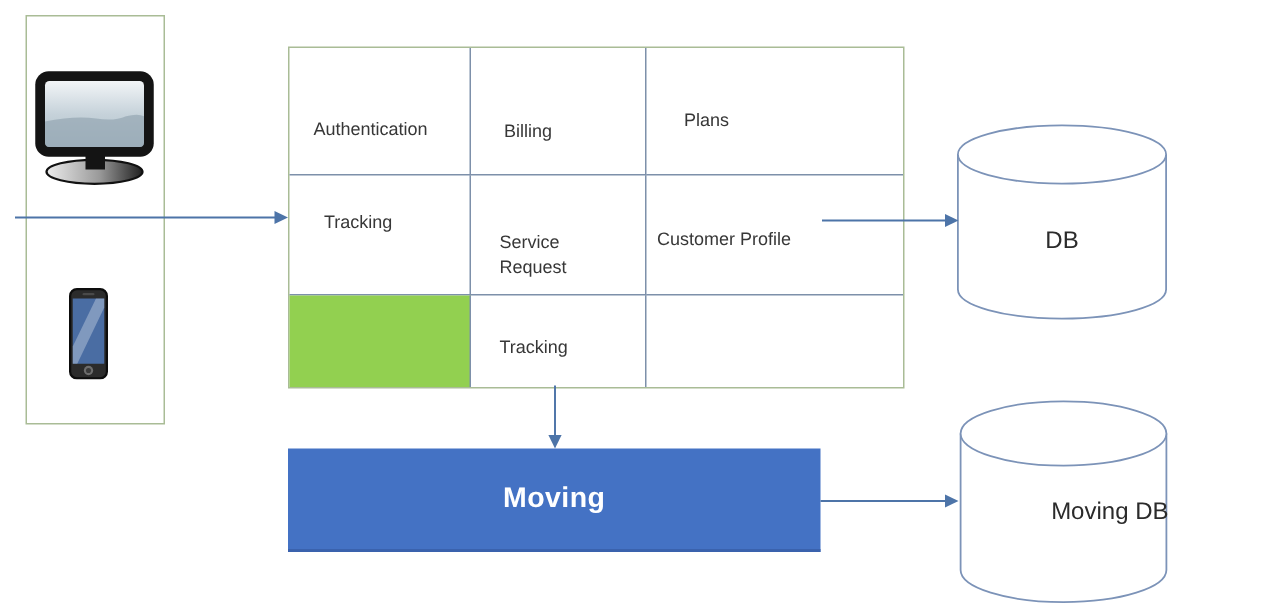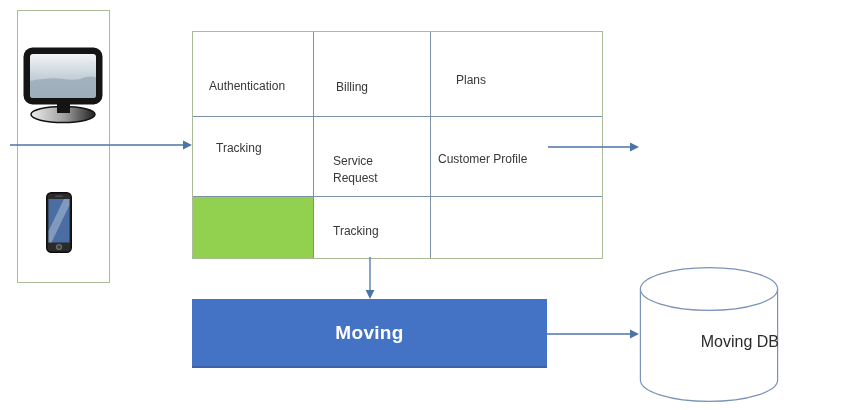--- a/index.html
+++ b/index.html
@@ -124,20 +124,27 @@
       </div>
     <div class="cell cell-reference">
         <span>Tracking</span>
       </div>
   </div>
 
   <div class="moving-box">
     <span>Moving</span>
   </div>
 
+  <div class="cyl cyl-db">
+    <svg viewBox="0 0 142 132">
+      <path class="shape" d="M1.6,21 L1.6,111 A69.4,19.4 0 0 0 140.4,111 L140.4,21"></path>
+      <ellipse class="shape" cx="71" cy="21" rx="69.4" ry="19.4"></ellipse>
+    </svg>
+    <div class="cyl-label">DB</div>
+  </div>
 
   <div class="cyl cyl-mdb">
     <svg viewBox="0 0 140 137">
       <path class="shape" d="M1.4,23 L1.4,114 A68.6,21.4 0 0 0 138.6,114 L138.6,23"></path>
       <ellipse class="shape" cx="70" cy="23" rx="68.6" ry="21.4"></ellipse>
     </svg>
     <div class="cyl-label">Moving DB</div>
   </div>
 
   <svg class="arrows-overlay" viewBox="0 0 850 410">

